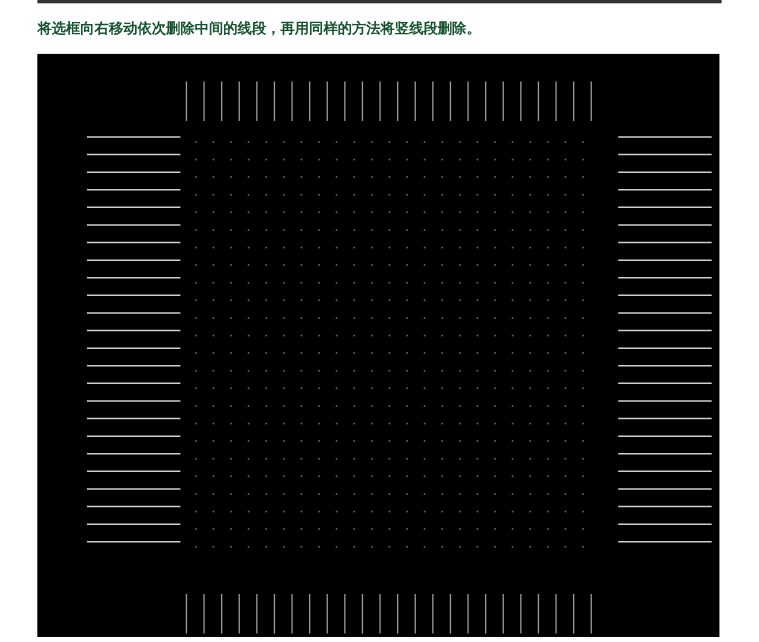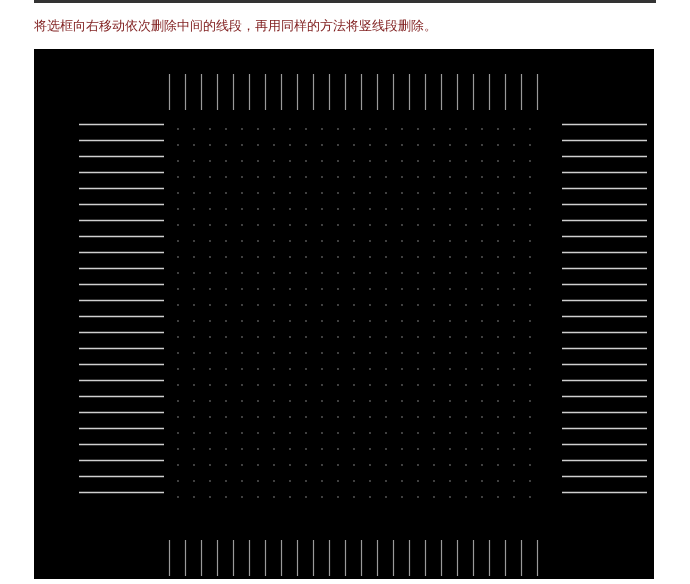--- a/index.html
+++ b/index.html
@@ -10,23 +10,23 @@
       font-family: "Microsoft YaHei", "SimSun", Arial, sans-serif;
       overflow: hidden;
     }
     .top-border {
       height: 3px;
       background: #333;
       margin: 0 34px 0 34px;
     }
     .caption {
       font-size: 13px;
-      color: #7f1d1d;
+      color: #14532d;
       margin: 14px 0 14px 34px;
-      font-weight: 400;
+      font-weight: 700;
     }
     .figure-wrap {
       margin: 0 34px;
       background: #000;
       width: 620px;
       height: 530px;
       position: relative;
       overflow: hidden;
     }
     .figure-wrap svg {

